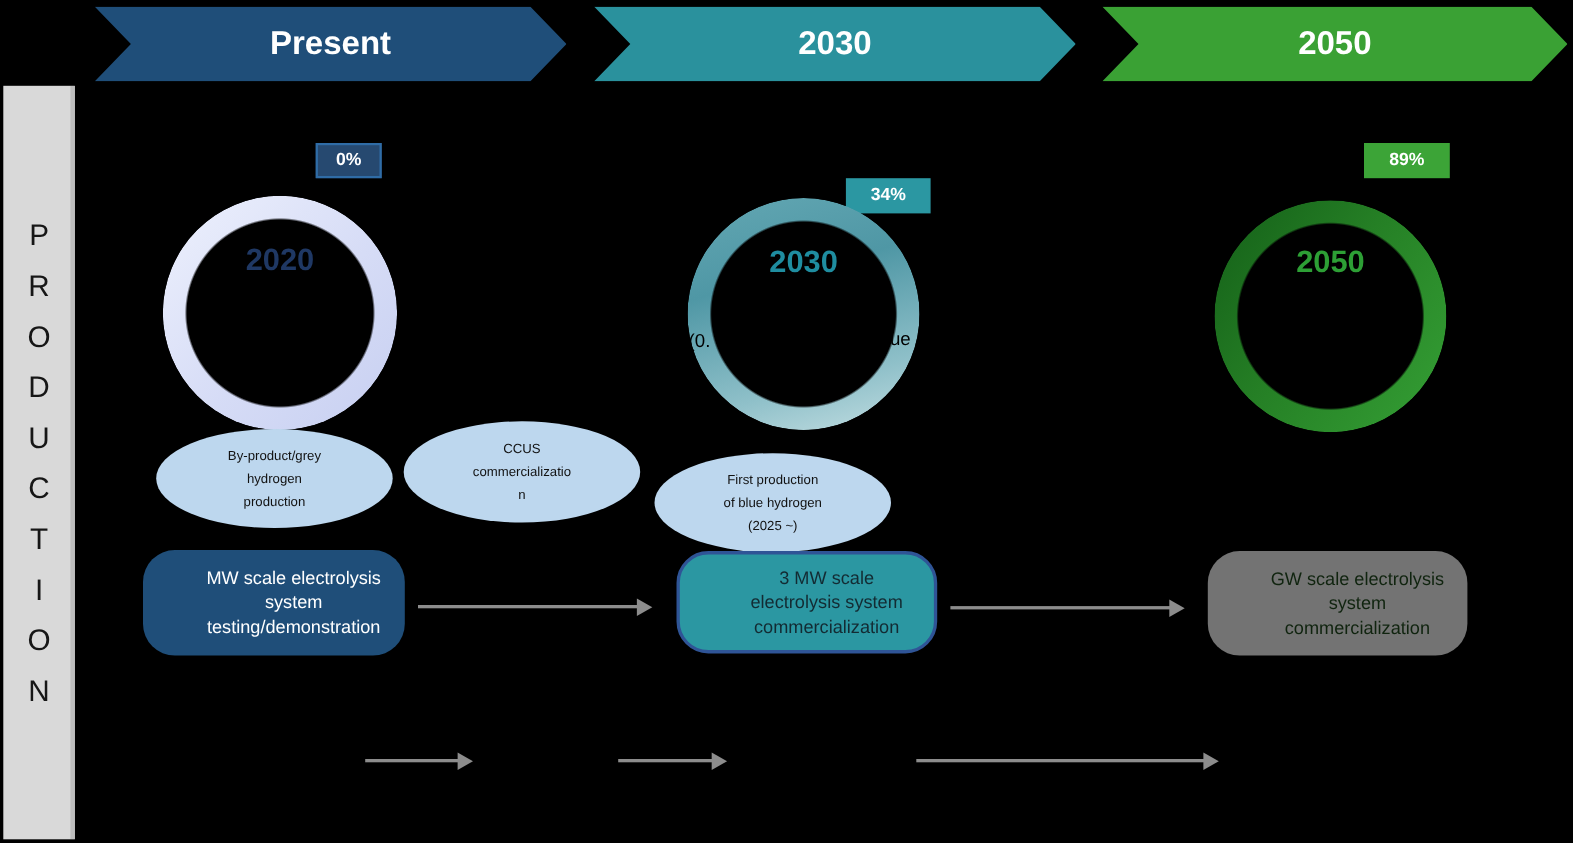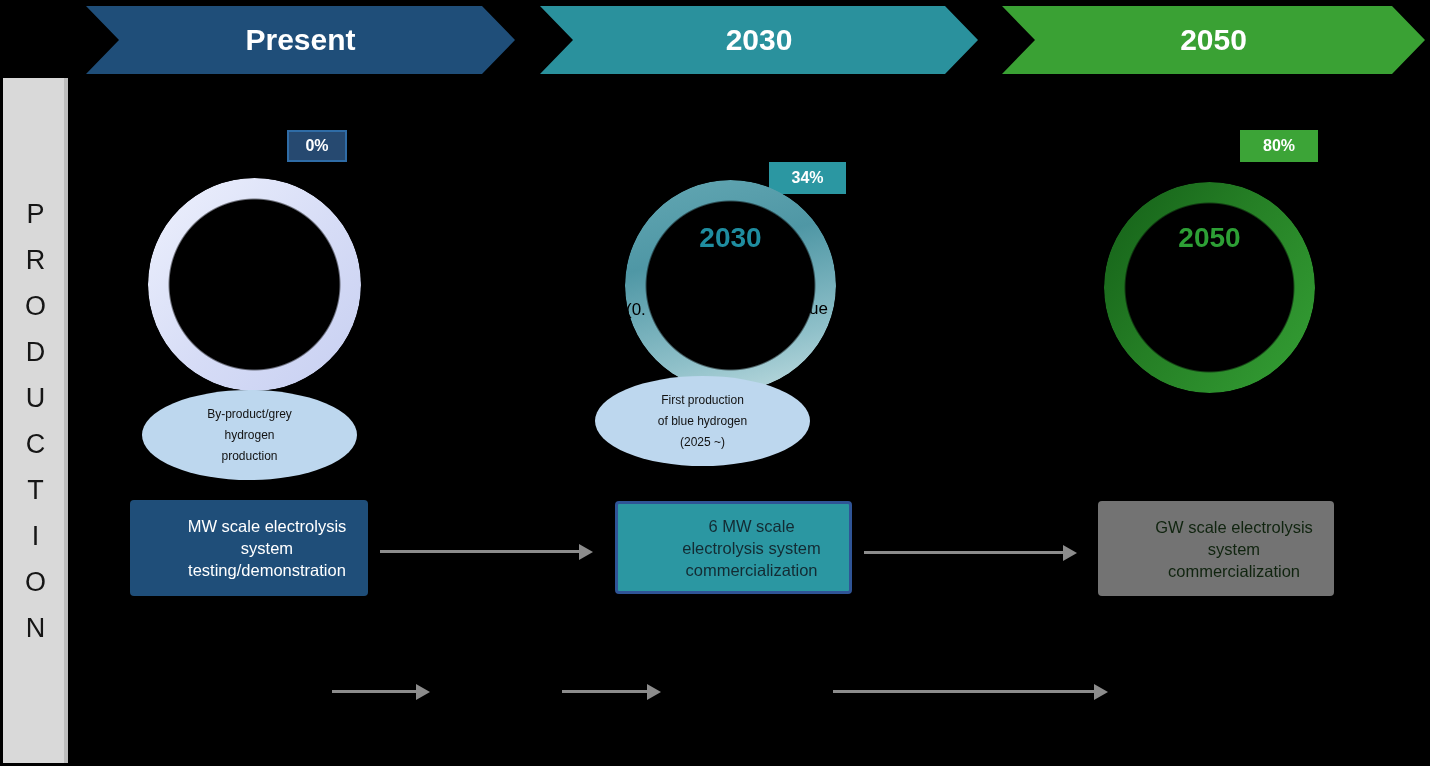--- a/index.html
+++ b/index.html
@@ -63,24 +63,24 @@
   .frag-d{left:804px;top:326px;margin-left:36px;}
   
   .bubble{
     position:absolute;border-radius:50%;background:#BDD7EE;
     display:flex;align-items:center;justify-content:center;
     text-align:center;white-space:pre-line;color:#121212;
     font-size:12px;line-height:21px;
   }
   .bubble-1{left:142px;top:390px;width:215px;height:90px;}
   .bubble-2{left:367px;top:383px;width:215px;height:92px;}
-  .bubble-3{left:595px;top:376px;width:215px;height:90px;}
+  .bubble-3{left:595px;top:412px;width:215px;height:90px;}
   
   .mbox{
-    position:absolute;border-radius:4px;box-sizing:border-box;
+    position:absolute;border-radius:29px;box-sizing:border-box;
     display:flex;align-items:center;justify-content:center;
     text-align:center;white-space:pre-line;font-size:16.5px;line-height:22px;padding-left:36px;
   }
   .mbox-1{left:130px;top:500px;width:238px;height:96px;background:#1F4E79;color:#fff;}
   .mbox-2{left:615px;top:501px;width:237px;height:93px;background:#2B97A2;border:3px solid #2F5496;color:#132B33;}
   .mbox-3{left:1098px;top:501px;width:236px;height:95px;background:#737373;color:#10240f;}
   
   .harrow{position:absolute;height:3px;background:#8C8C8C;}
   .harrow::after{
     content:"";position:absolute;right:-13px;top:-6.5px;
@@ -115,44 +115,48 @@
   </div>
   <div class="banner banner-2">
     <span>2030</span>
   </div>
   <div class="banner banner-3">
     <span>2050</span>
   </div>
 
   <div class="badge badge-1">0%</div>
   <div class="badge badge-2">34%</div>
-  <div class="badge badge-3">80%</div>
+  <div class="badge badge-3">89%</div>
 
   <div class="ring ring-1"></div>
   <div class="ring ring-2"></div>
   <div class="ring ring-3"></div>
+  <div class="year year-1">2020</div>
   <div class="year year-2">2030</div>
   <div class="year year-3">2050</div>
 
   <span class="frag frag-a">(0.</span>
   <span class="frag frag-b">ue</span>
   <span class="frag frag-c">5 m</span>
   <span class="frag frag-d">erse</span>
 
   <div class="bubble bubble-1">By-product/grey
 hydrogen
 production</div>
+  <div class="bubble bubble-2">CCUS
+commercializatio
+n</div>
   <div class="bubble bubble-3">First production
 of blue hydrogen
 (2025 ~)</div>
 
   <div class="mbox mbox-1">MW scale electrolysis
 system
 testing/demonstration</div>
-  <div class="mbox mbox-2">6 MW scale
+  <div class="mbox mbox-2">3 MW scale
 electrolysis system
 commercialization</div>
   <div class="mbox mbox-3">GW scale electrolysis
 system
 commercialization</div>
 
   <div class="harrow arrow-1"></div>
   <div class="harrow arrow-2"></div>
   <div class="harrow arrow-3"></div>
   <div class="harrow arrow-4"></div>

